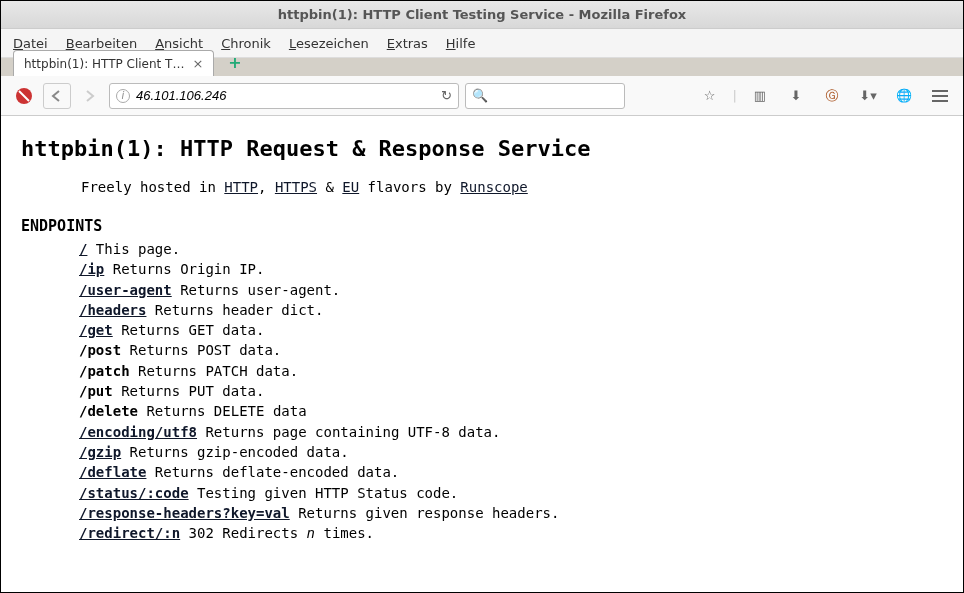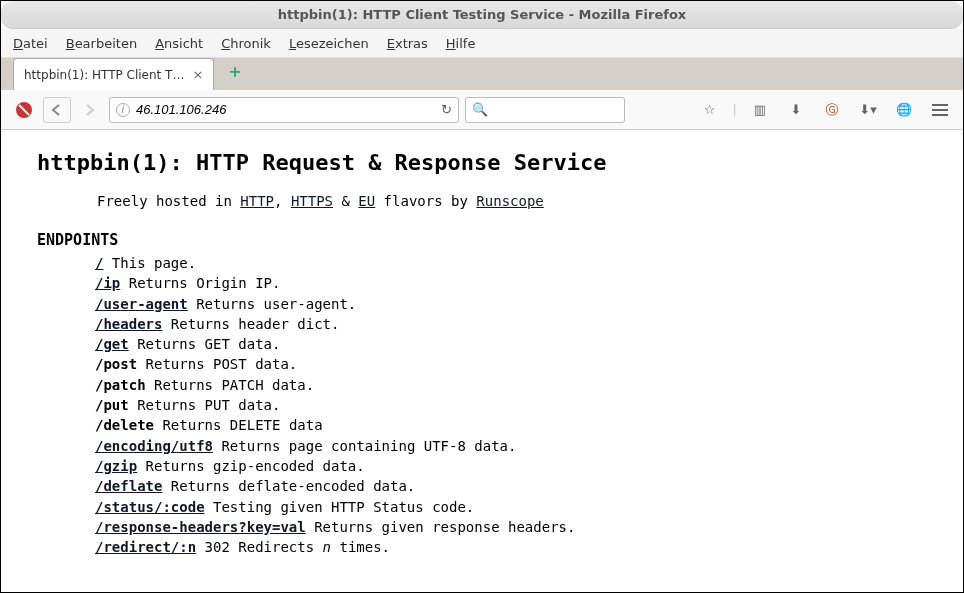--- a/index.html
+++ b/index.html
@@ -1,43 +1,43 @@
 <!DOCTYPE html>
 <html><head>
   <meta charset="utf-8">
   <style>
     * { margin: 0; padding: 0; box-sizing: border-box; }
     body { font-family: "DejaVu Sans", sans-serif; font-size: 13px; background: #fff; width: 964px; height: 593px; overflow: hidden; border: 1px solid #000; }
     
-    .titlebar { background: linear-gradient(#e8e8e8, #d8d8d8); height: 28px; display: flex; align-items: center; justify-content: center; font-weight: bold; color: #555; border-bottom: 1px solid #ccc; border-radius: 12px; }
+    .titlebar { background: linear-gradient(#e8e8e8, #d8d8d8); height: 28px; display: flex; align-items: center; justify-content: center; font-weight: bold; color: #555; border-bottom: 1px solid #ccc; }
     
     .menubar { background: #f5f5f5; height: 29px; display: flex; align-items: center; padding: 0 12px; gap: 18px; border-bottom: 1px solid #ddd; }
     .menubar span { color: #333; cursor: pointer; }
     .menubar span u { text-decoration: underline; }
     
-    .tabbar { background: #d4d0c8; height: 32px; display: flex; padding-left: 12px; }
+    .tabbar { background: #d4d0c8; height: 18px; display: flex; align-items: flex-end; padding-left: 12px; }
     .tab { background: #fff; border: 1px solid #aaa; border-bottom: none; border-radius: 4px 4px 0 0; padding: 5px 10px; display: flex; align-items: center; gap: 8px; font-size: 12px; color: #333; }
     .tab-close { font-size: 13px; color: #666; cursor: pointer; }
     .newtab { margin-left: 8px; padding: 4px 6px; color: #2a7; font-weight: bold; font-size: 16px; cursor: pointer; }
     
     .toolbar { background: #f9f9f9; height: 40px; display: flex; align-items: center; padding: 0 10px; gap: 6px; border-bottom: 1px solid #ccc; }
     .tb-icon { width: 26px; height: 26px; display: flex; align-items: center; justify-content: center; color: #666; cursor: pointer; }
     .tb-icon.disabled { color: #bbb; }
     .tb-icon.red svg circle { fill: #c33; }
     .back-btn { border: 1px solid #ccc; border-radius: 3px; width: 28px; height: 26px; display: flex; align-items: center; justify-content: center; }
     .urlbar { flex: 0 0 350px; height: 26px; border: 1px solid #bbb; border-radius: 3px; display: flex; align-items: center; padding: 0 6px; background: #fff; gap: 6px; }
     .urlbar .info-i { color: #888; font-style: italic; border: 1px solid #aaa; border-radius: 50%; width: 14px; height: 14px; display: flex; align-items: center; justify-content: center; font-size: 10px; }
     .urlbar input { border: none; outline: none; flex: 1; font-size: 13px; font-style: italic; }
     .reload { color: #666; cursor: pointer; }
     .searchbar { flex: 0 0 160px; height: 26px; border: 1px solid #bbb; border-radius: 3px; display: flex; align-items: center; padding: 0 6px; gap: 4px; background: #fff; }
     .searchbar input { border: none; outline: none; flex: 1; font-size: 13px; color: #888; }
     .rightsect { display: flex; align-items: center; gap: 10px; margin-left: auto; }
     .sep { color: #ccc; }
     
-    .content { padding: 20px 36px; font-family: "DejaVu Sans Mono", monospace; font-size: 14px; color: #000; overflow-y: auto; height: calc(593px - 126px); }
+    .content { padding: 20px 20px; font-family: "DejaVu Sans Mono", monospace; font-size: 14px; color: #000; overflow-y: auto; height: calc(593px - 126px); }
     .content h1 { font-size: 22px; font-weight: bold; margin-bottom: 18px; }
     .subtitle { margin-left: 60px; margin-bottom: 22px; }
     .content a { color: #0f172a; text-decoration: underline; }
     .subtitle a { font-weight: normal; }
     .sect-head { font-weight: bold; font-size: 15px; margin-bottom: 4px; }
     .endpoints { margin-left: 58px; }
     .endpoints div { line-height: 1.45; }
     .endpoints a { font-weight: bold; }
     .endpoints b { font-weight: bold; }
     .endpoints i { font-style: italic; }

